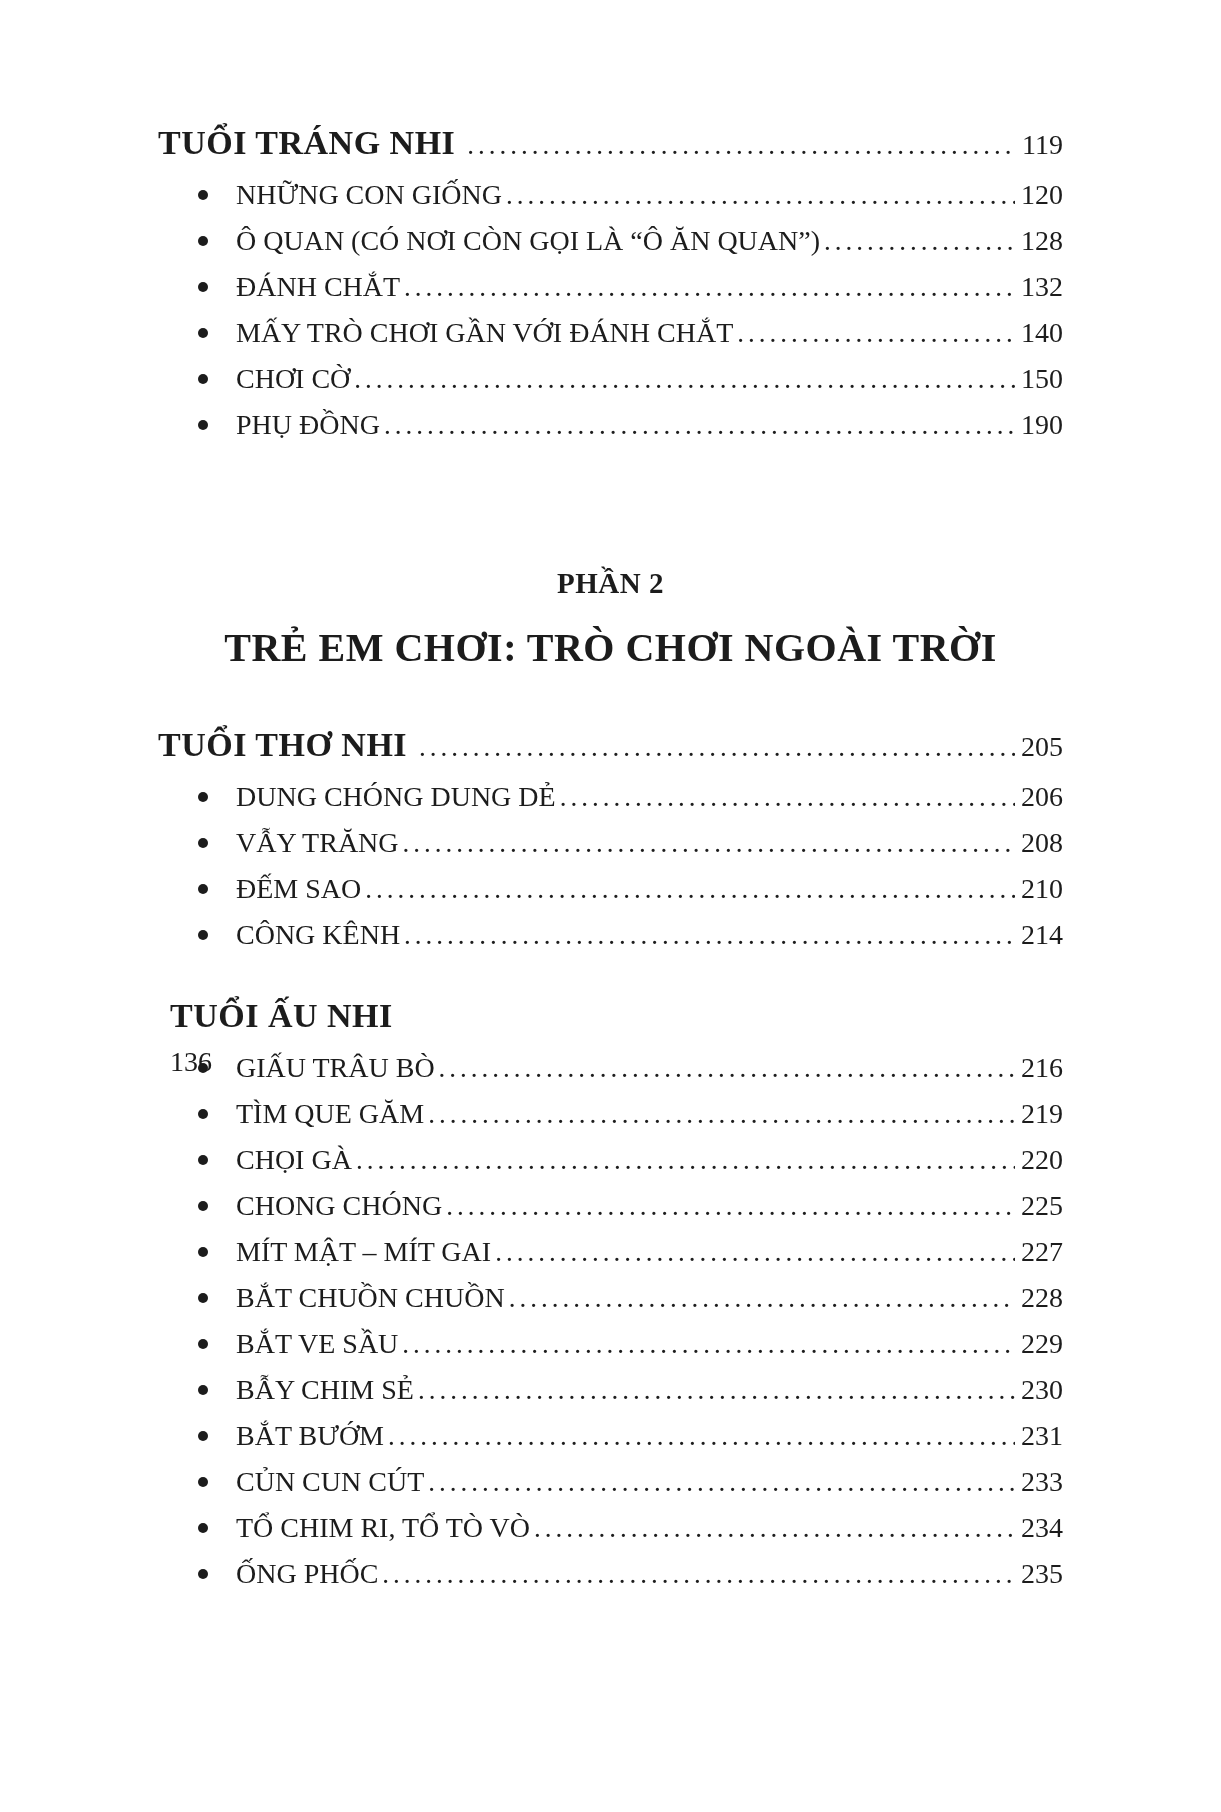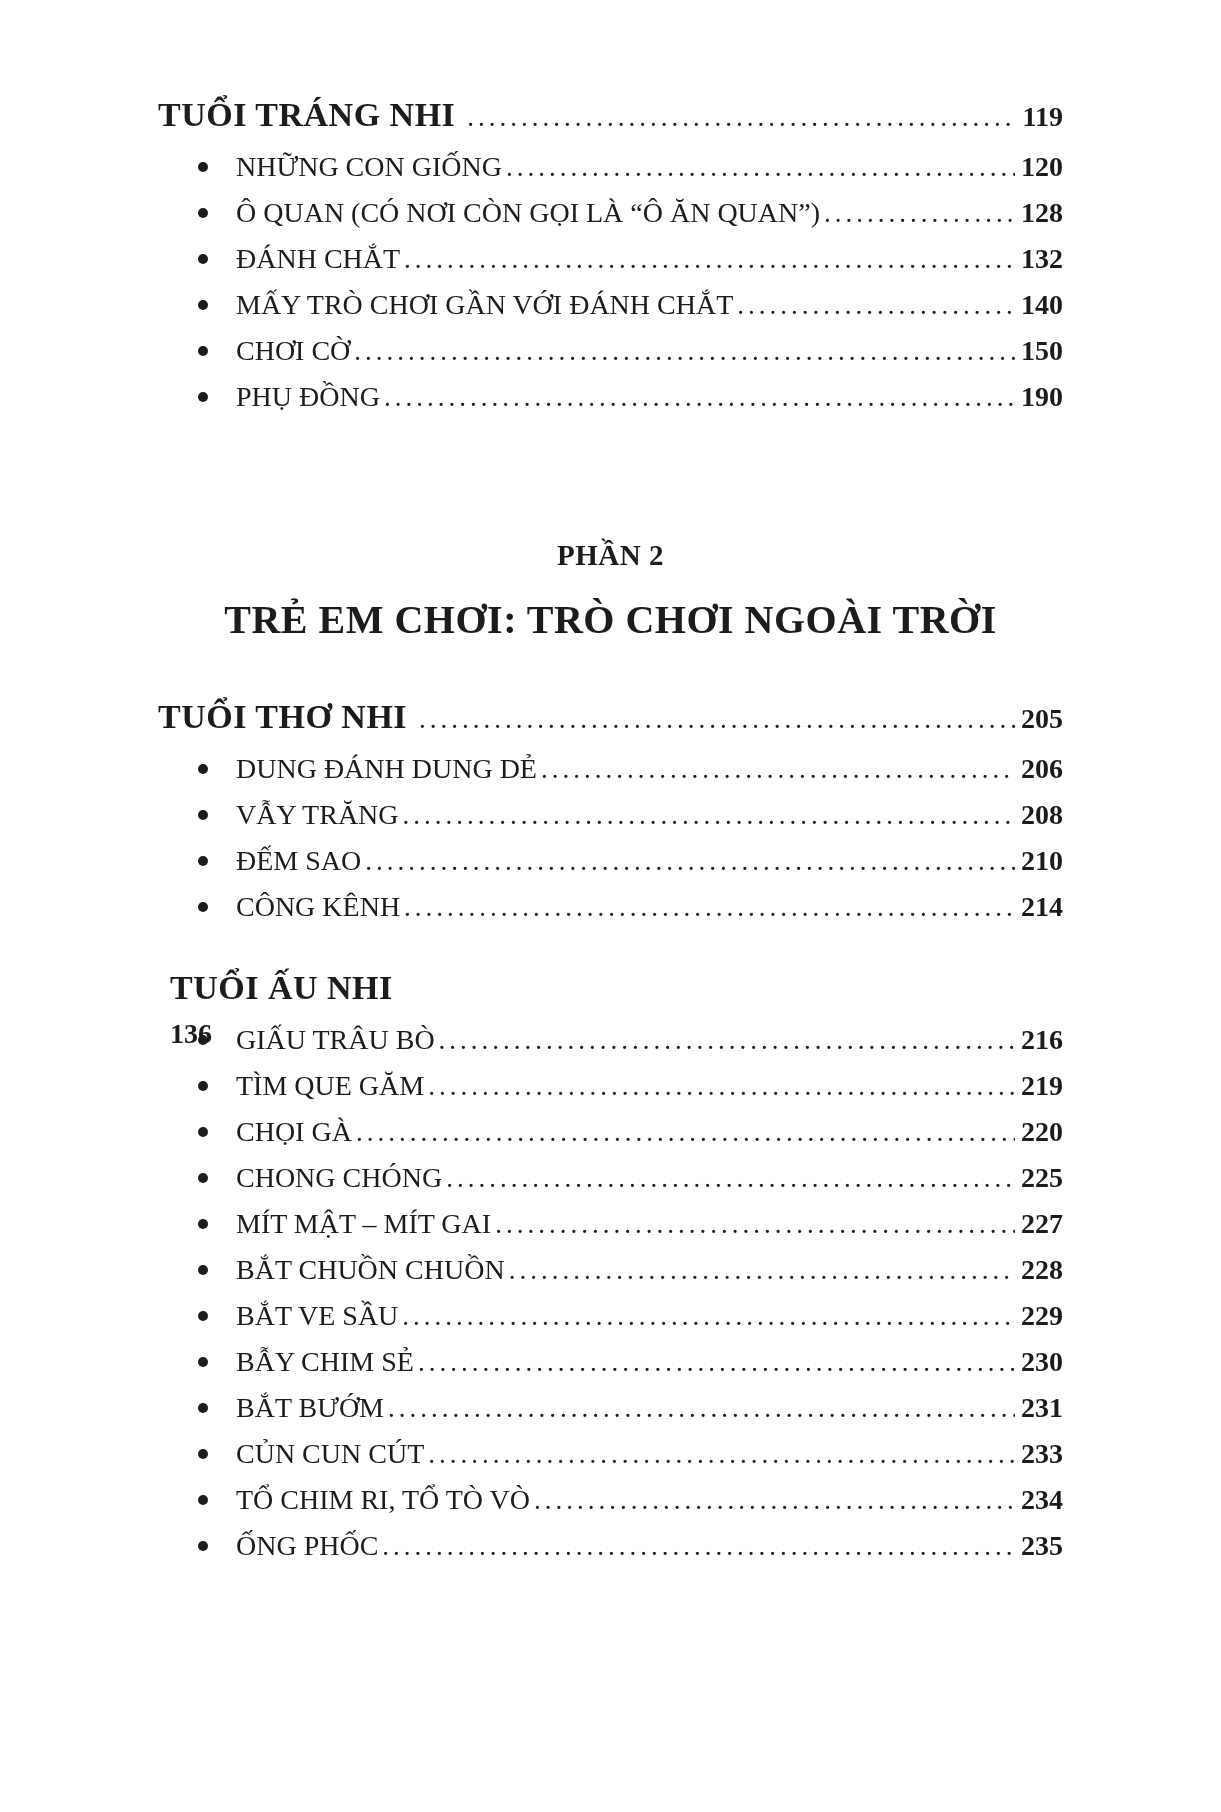--- a/index.html
+++ b/index.html
@@ -5,21 +5,21 @@
   html, body { margin: 0; padding: 0; background: #ffffff; }
   body {
     width: 1221px; height: 1812px;
     font-family: "Liberation Serif", "DejaVu Serif", serif;
     color: #1c1c1c;
     overflow: hidden;
   }
   .page {
     box-sizing: border-box;
     width: 1221px; height: 1812px;
-    padding: 92px 158px 0 158px;
+    padding: 120px 158px 0 158px;
     background: #ffffff;
   }
   .row {
     display: flex;
     align-items: baseline;
     height: 46px;
     line-height: 46px;
     white-space: nowrap;
   }
   .heading-row .h-label {
@@ -43,21 +43,21 @@
     overflow: hidden;
     font-size: 27px;
     letter-spacing: 4px;
     margin: 0 6px 0 4px;
     color: #1c1c1c;
   }
   .heading-row .leader { margin-left: 12px; }
   .leader::after {
     content: "...................................................................................................................................................................";
   }
-  .pagenum { font-size: 28px; flex: none; font-weight: bold; }
+  .pagenum { font-size: 28px; flex: none; }
 
   .part { text-align: center; }
   .part-label {
     margin-top: 112px;
     height: 46px; line-height: 46px;
     font-size: 29px; font-weight: bold;
     letter-spacing: 0.5px;
   }
   .part-title {
     margin-top: 12px;
@@ -126,21 +126,21 @@
 
   <div class="section">
     <div class="row heading-row sec2-heading">
       <span class="h-label">TUỔI THƠ NHI</span>
       <span class="leader"></span>
       <span class="pagenum">205</span>
     </div>
     <div class="items">
       <div class="row item-row">
         <span class="bullet"></span>
-        <span class="label">DUNG ĐÁNH DUNG DẺ</span>
+        <span class="label">DUNG CHÓNG DUNG DẺ</span>
         <span class="leader"></span>
         <span class="pagenum">206</span>
       </div>
       <div class="row item-row">
         <span class="bullet"></span>
         <span class="label">VẪY TRĂNG</span>
         <span class="leader"></span>
         <span class="pagenum">208</span>
       </div>
       <div class="row item-row">

